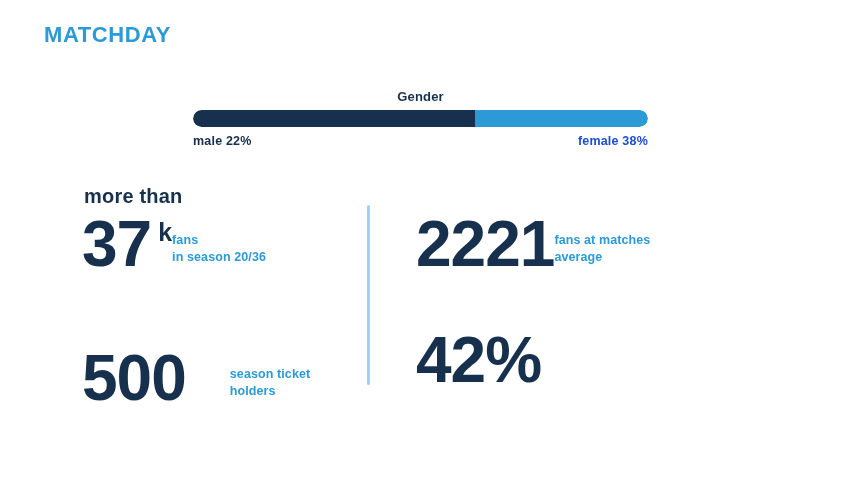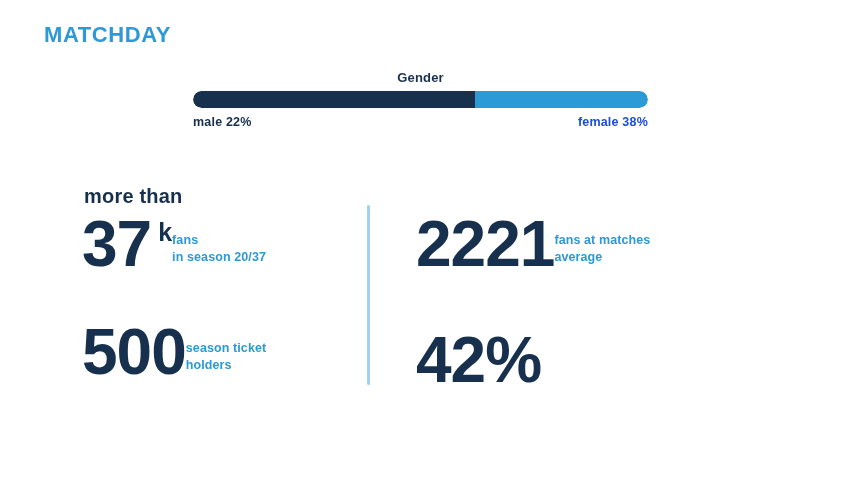--- a/index.html
+++ b/index.html
@@ -43,20 +43,21 @@
     top: 70px;
     width: 455px;
   }
   .gender-label {
     text-align: center;
     font-size: 13px;
     font-weight: bold;
     color: #17304d;
     letter-spacing: 0.2px;
     margin-bottom: 6px;
+    margin-top: 19px;
   }
   .gender-bar {
     position: relative;
     display: flex;
     width: 455px;
     height: 17px;
     border-radius: 9px;
     overflow: hidden;
   }
   .bar-male {
@@ -131,21 +132,21 @@
     font-size: 12.5px;
     font-weight: bold;
     line-height: 1.32;
     color: #2b9ad6;
     letter-spacing: 0.1px;
     white-space: nowrap;
   }
 
   
   #stat-fans-season   { left: 82px;  top: 218px; }
-  #stat-season-ticket { left: 82px;  top: 326px; }
+  #stat-season-ticket { left: 82px;  top: 352px; gap: 44px; }
   #stat-avg-fans      { left: 416px; top: 218px; }
   #stat-allowed       { left: 416px; top: 334px; }
 </style>
 </head>
 <body>
 
 <div class="slide">
 
   <div class="title">MATCHDAY</div>
 
@@ -166,21 +167,21 @@
   <div class="divider"></div>
 
   <div class="stat" id="stat-fans-season">
     <div class="stat-num-wrap">
       <span class="stat-pre">more than</span>
       <span class="stat-number">37</span>
       <span class="stat-unit">k</span>
     </div>
     <div class="stat-caption">
       <div>fans</div>
-      <div>in season 20/37</div>
+      <div>in season 20/36</div>
     </div>
   </div>
 
   <div class="stat" id="stat-avg-fans">
     <div class="stat-num-wrap">
       <span class="stat-number">2221</span>
     </div>
     <div class="stat-caption">
       <div>fans at matches</div>
       <div>average</div>

